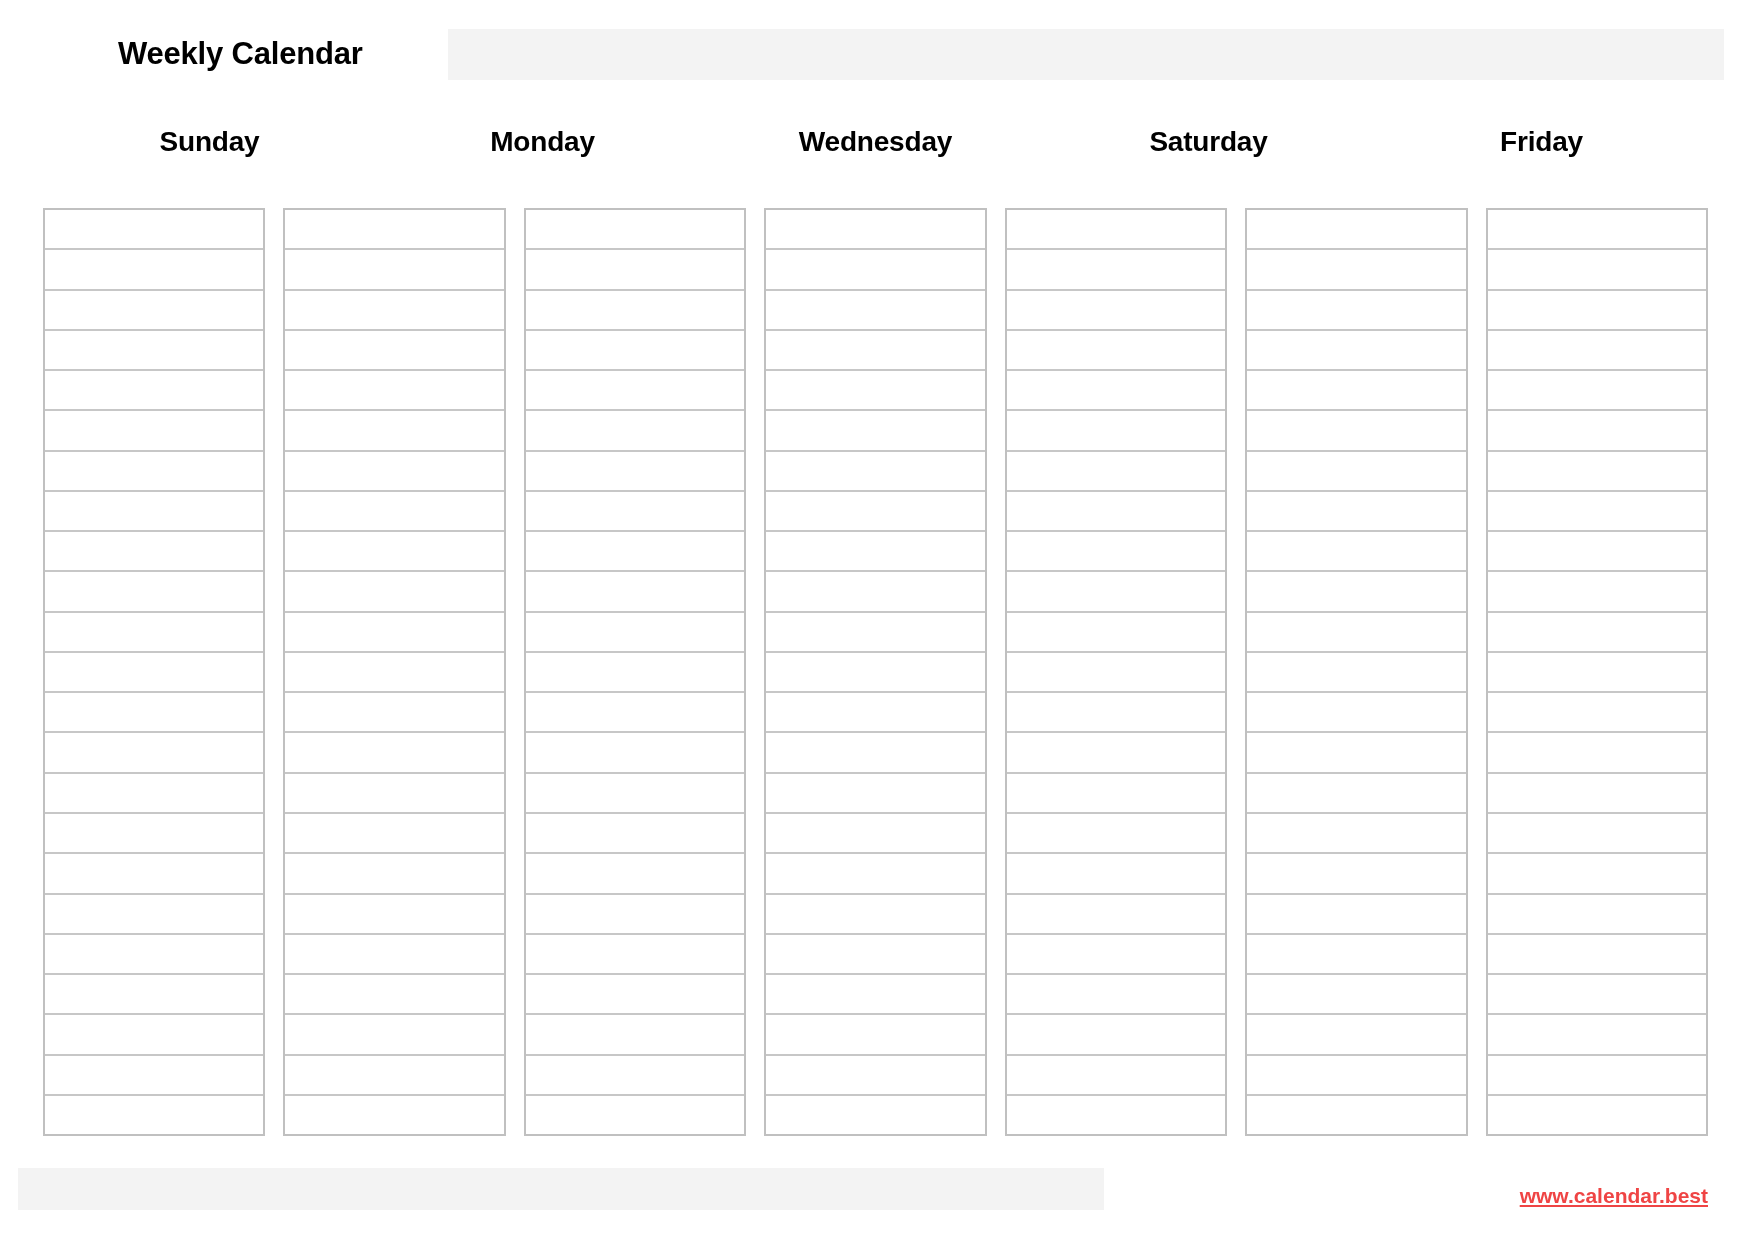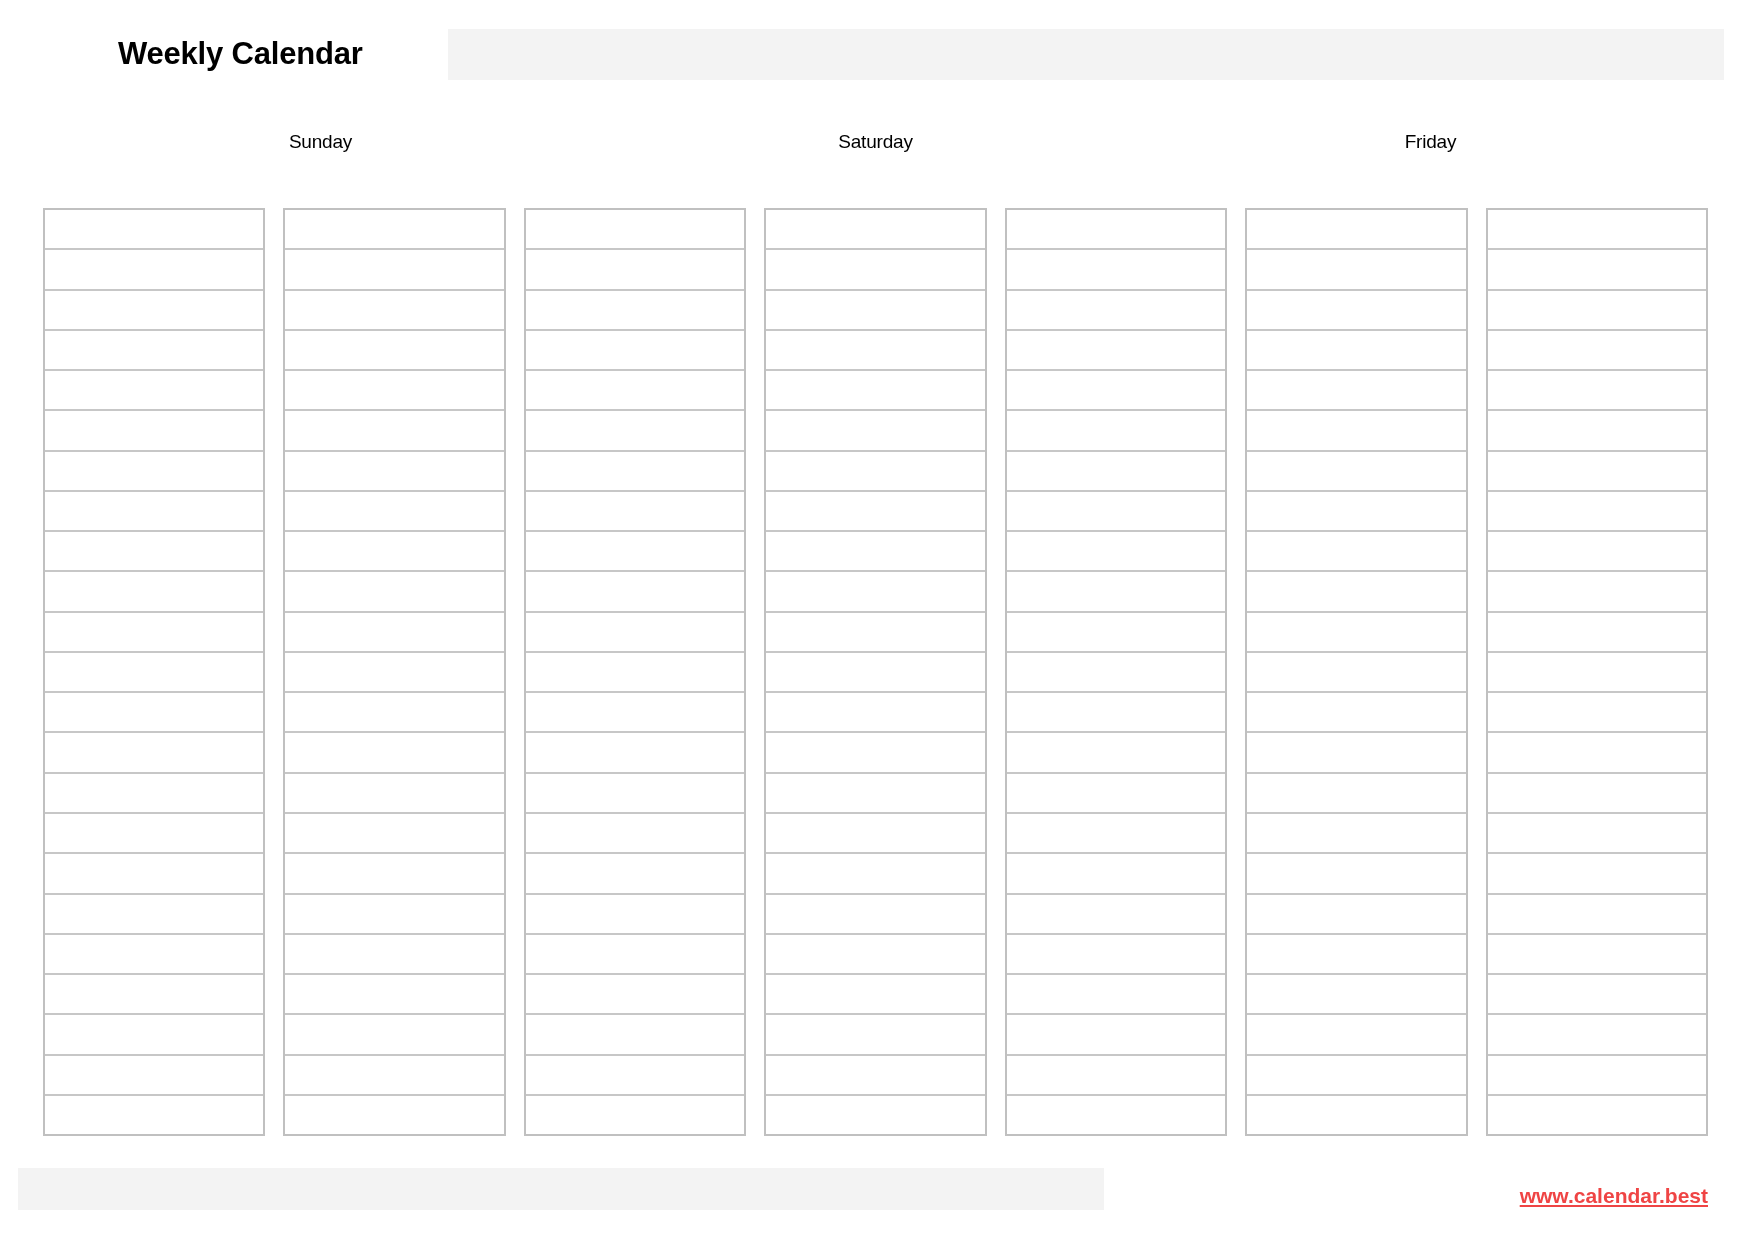--- a/index.html
+++ b/index.html
@@ -48,22 +48,22 @@
     position: absolute;
     left: 43px;
     top: 118px;
     width: 1665px;
     height: 48px;
     display: flex;
   }
   .dayname {
     flex: 1 1 0;
     text-align: center;
-    font-size: 19px;
-    font-weight: normal;
+    font-size: 28px;
+    font-weight: bold;
     line-height: 48px;
     letter-spacing: -0.2px;
     white-space: nowrap;
   }
 
   
   .calendar-grid {
     position: absolute;
     left: 43px;
     top: 208px;
@@ -113,20 +113,22 @@
 </head>
 <body>
 
 <div class="header-row">
   <div class="page-title">Weekly Calendar</div>
   <div class="header-bar"></div>
 </div>
 
 <div class="daynames">
   <div class="dayname">Sunday</div>
+  <div class="dayname">Monday</div>
+  <div class="dayname">Wednesday</div>
   <div class="dayname">Saturday</div>
   <div class="dayname">Friday</div>
 </div>
 
 <div class="calendar-grid" id="calendar-grid">
     <div class="day-column">
       <div class="time-slot"></div>
       <div class="time-slot"></div>
       <div class="time-slot"></div>
       <div class="time-slot"></div>

